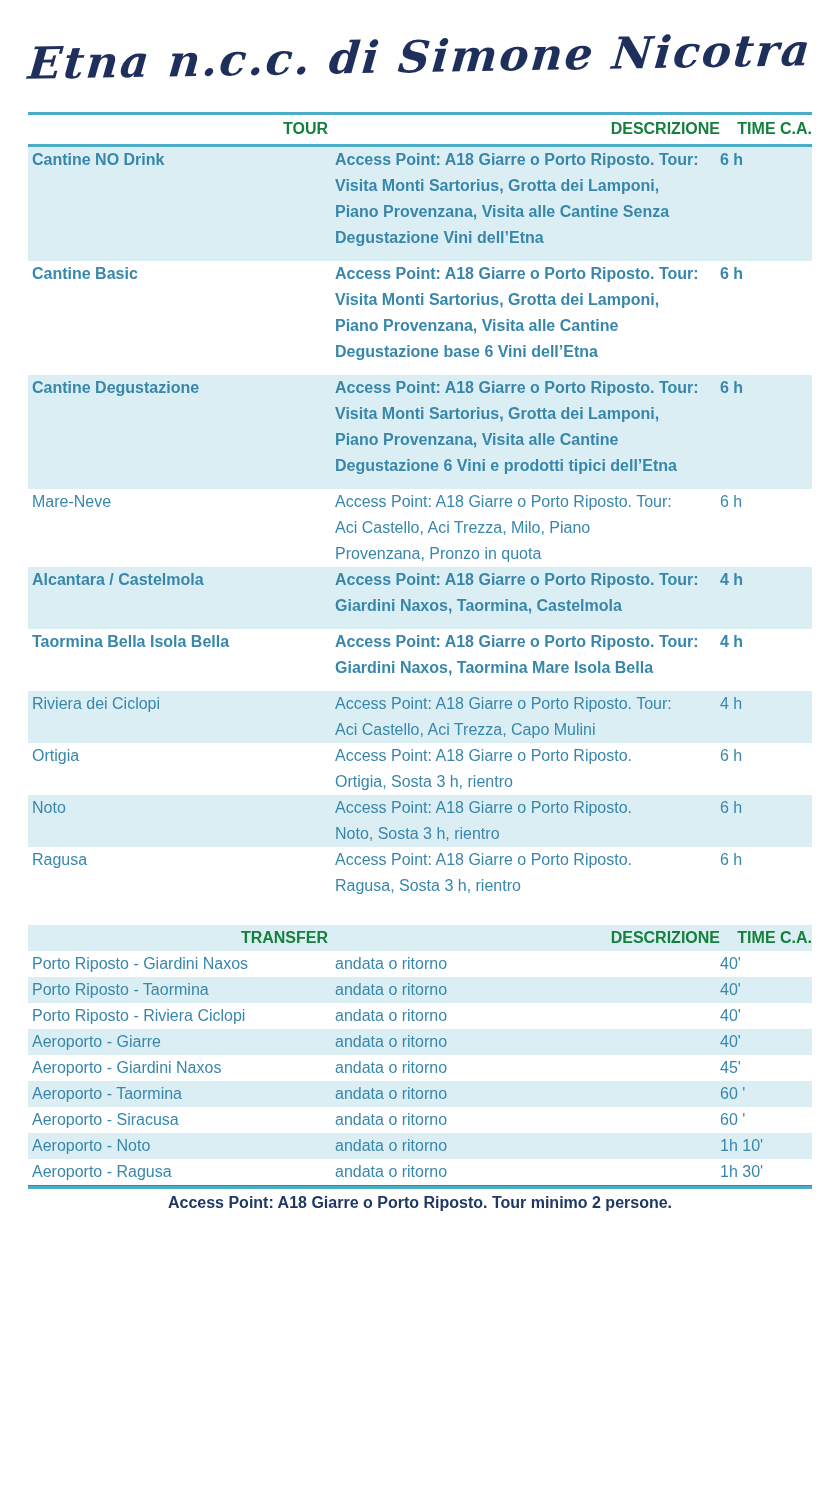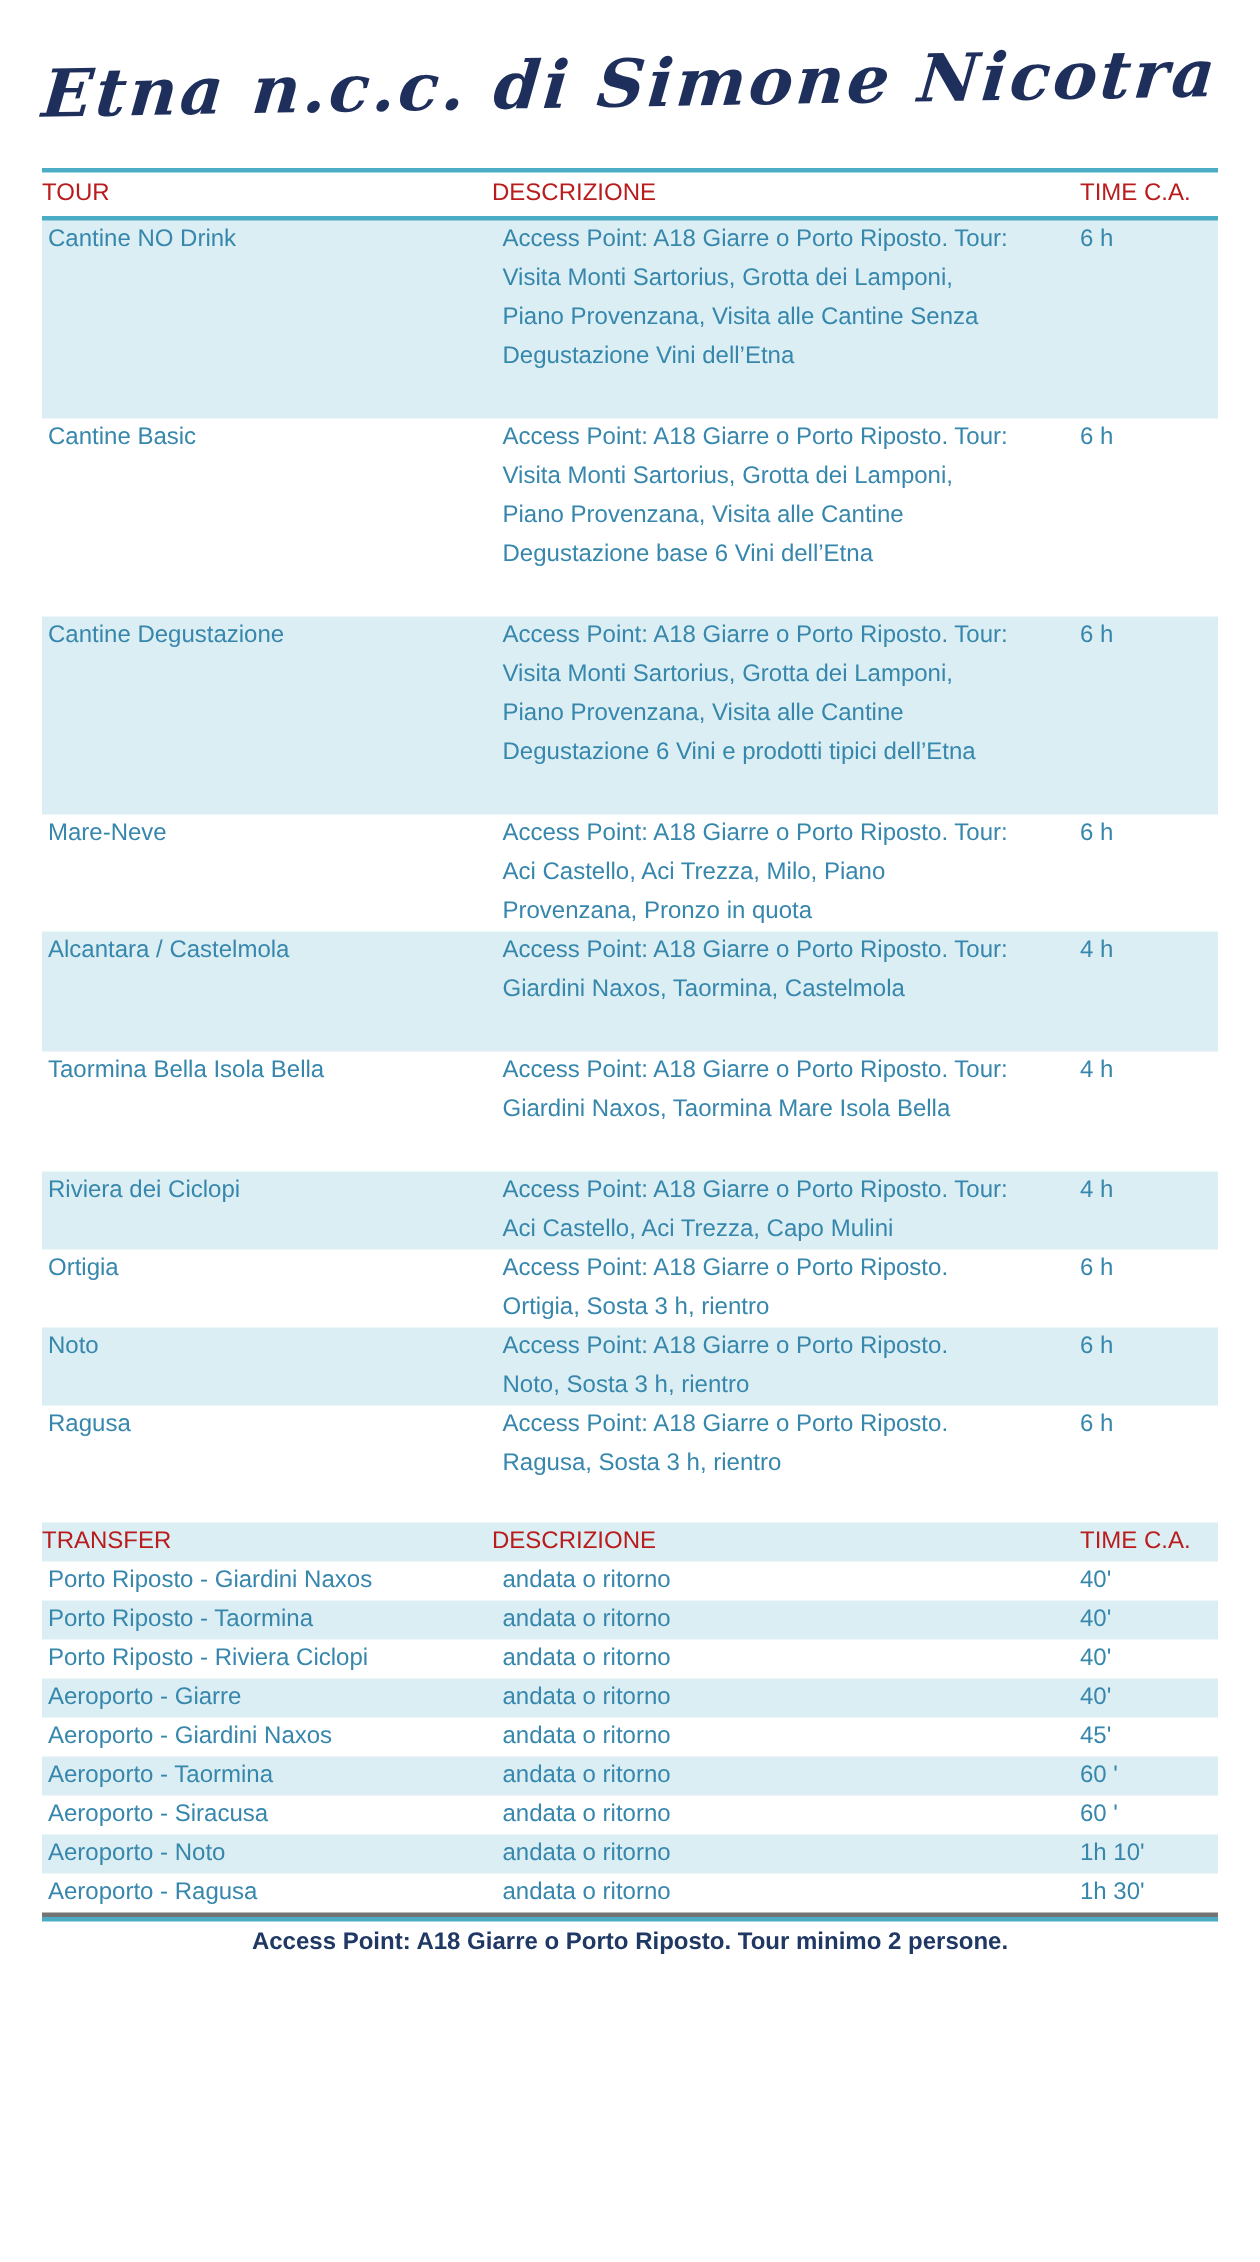--- a/index.html
+++ b/index.html
@@ -37,47 +37,47 @@
     border-collapse: collapse;
     table-layout: fixed;
     width: 784px;
     font-size: 16px;
     line-height: 26px;
   }
   col.c1 { width: 300px; }
   col.c2 { width: 392px; }
   col.c3 { width: 92px; }
   th {
-    color: #b91c1c;
-    font-weight: normal;
+    color: #15803d;
+    font-weight: bold;
     font-size: 16px;
-    text-align: left;
+    text-align: right;
     padding: 1px 0 2px 0;
   }
   td {
     color: #3787ad;
     vertical-align: top;
     padding: 0;
   }
   td.c1 { padding-left: 4px; }
   td.c2 { padding-left: 7px; white-space: pre-line; }
   td.c3 { text-align: left; }
   
   .tours-table { border-top: 3px solid #4bacc6; }
   .tours-table thead th { border-bottom: 2px solid #1f3864; }
   .tours-table tbody tr:first-child td { border-top: 3px solid #4bacc6; }
   .tours-table tbody tr:nth-child(odd) { background: #dbeef3; }
-  .tours-table tbody tr.pad td { padding-bottom: 28px; }
+  .tours-table tbody tr.pad td { padding-bottom: 10px; font-weight: bold; }
   
   .transfers-wrap { margin-top: 26px; border-bottom: 3px solid #4bacc6; }
   .transfers-table thead tr { background: #dbeef3; }
   .transfers-table thead th { height: 16px; padding: 0; }
   .transfers-table tbody tr { height: 26px; }
   .transfers-table tbody tr:nth-child(even) { background: #dbeef3; }
-  .transfers-table tbody tr:last-child td { border-bottom: 3px solid #737373; }
+  .transfers-table tbody tr:last-child td { border-bottom: 1px solid #737373; }
   
   .footer-note {
     margin-top: 3px;
     text-align: center;
     color: #1f3864;
     font-weight: bold;
     font-size: 16px;
     line-height: 22px;
   }
 </style>

